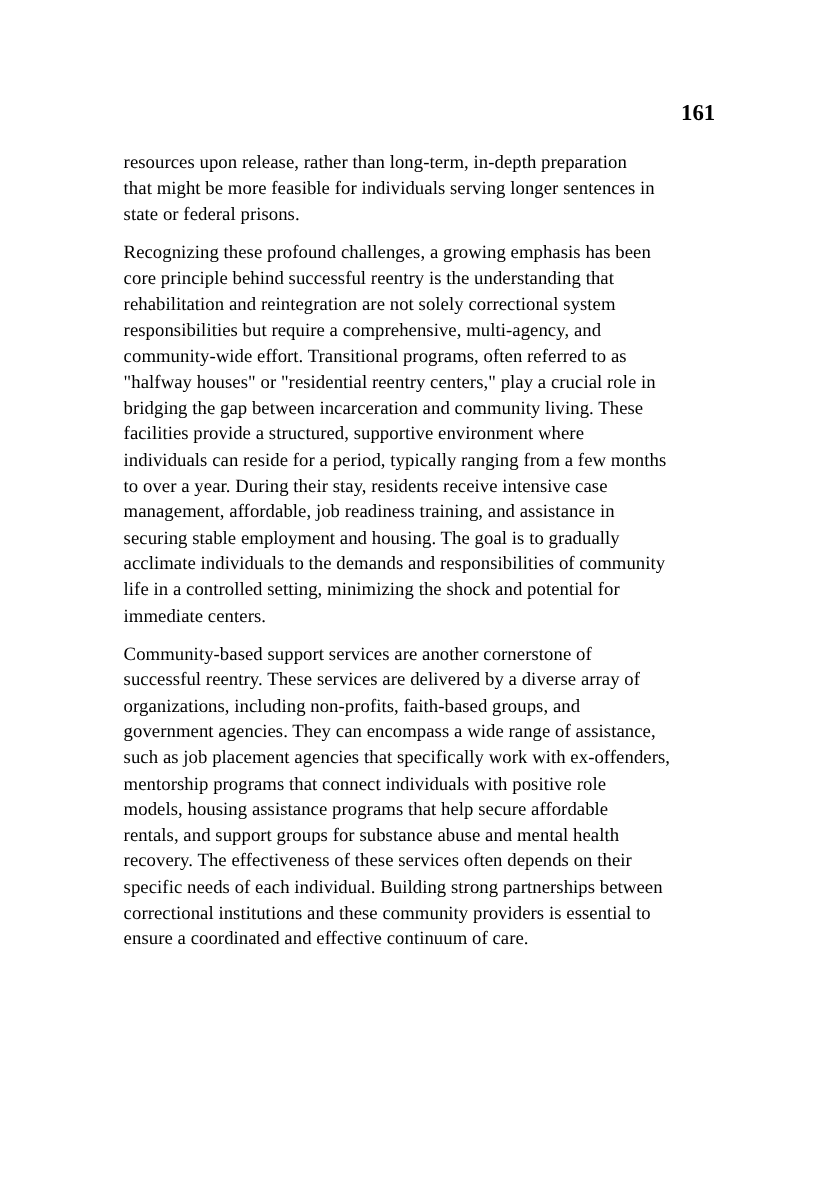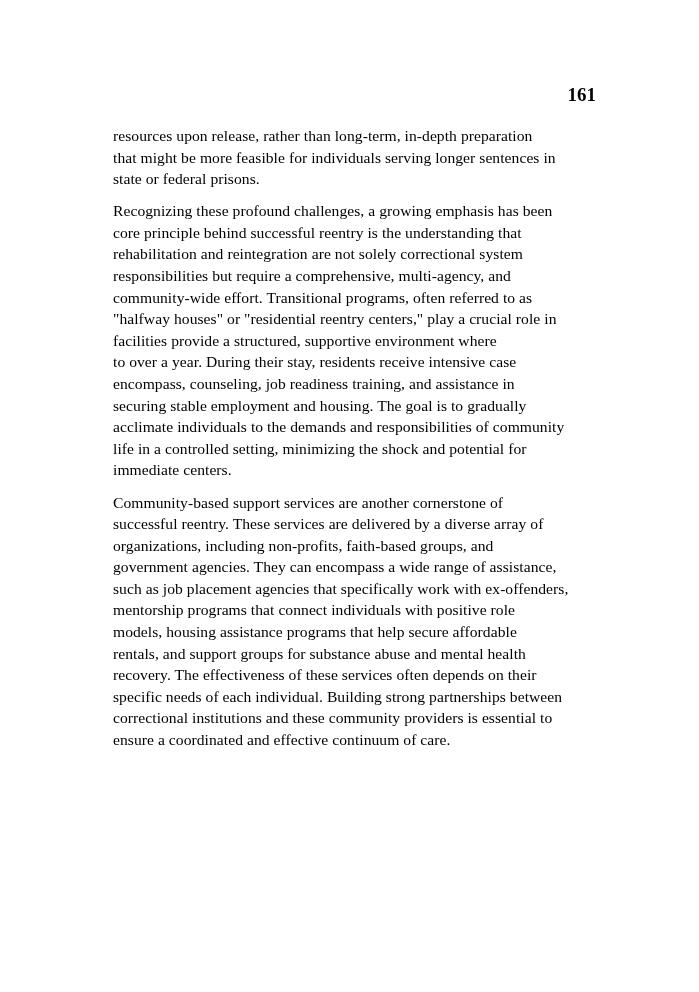--- a/index.html
+++ b/index.html
@@ -21,21 +21,20 @@
       right: 103px;
       font-size: 19px;
       font-family: "Liberation Serif", "DejaVu Serif", serif;
       font-weight: 600;
     }
     .content {
       position: absolute;
       left: 103px;
       top: 125px;
       width: 500px;
-      margin-left: 10px;
     }
     .para {
       margin: 0 0 10.5px 0;
     }
     .line {
       display: block;
       white-space: nowrap;
       font-size: 15.6px;
       line-height: 21.6px;
       font-family: "Liberation Serif", "DejaVu Serif", serif;
@@ -54,23 +53,25 @@
       <span class="line">that might be more feasible for individuals serving longer sentences in</span>
       <span class="line">state or federal prisons.</span>
     </p>
     <p class="para">
       <span class="line">Recognizing these profound challenges, a growing emphasis has been</span>
       <span class="line">core principle behind successful reentry is the understanding that</span>
       <span class="line">rehabilitation and reintegration are not solely correctional system</span>
       <span class="line">responsibilities but require a comprehensive, multi-agency, and</span>
       <span class="line">community-wide effort. Transitional programs, often referred to as</span>
       <span class="line">"halfway houses" or "residential reentry centers," play a crucial role in</span>
+      <span class="line">bridging the gap between incarceration and community living. These</span>
       <span class="line">facilities provide a structured, supportive environment where</span>
+      <span class="line">individuals can reside for a period, typically ranging from a few months</span>
       <span class="line">to over a year. During their stay, residents receive intensive case</span>
-      <span class="line">encompass, counseling, job readiness training, and assistance in</span>
+      <span class="line">management, affordable, job readiness training, and assistance in</span>
       <span class="line">securing stable employment and housing. The goal is to gradually</span>
       <span class="line">acclimate individuals to the demands and responsibilities of community</span>
       <span class="line">life in a controlled setting, minimizing the shock and potential for</span>
       <span class="line">immediate centers.</span>
     </p>
     <p class="para">
       <span class="line">Community-based support services are another cornerstone of</span>
       <span class="line">successful reentry. These services are delivered by a diverse array of</span>
       <span class="line">organizations, including non-profits, faith-based groups, and</span>
       <span class="line">government agencies. They can encompass a wide range of assistance,</span>

